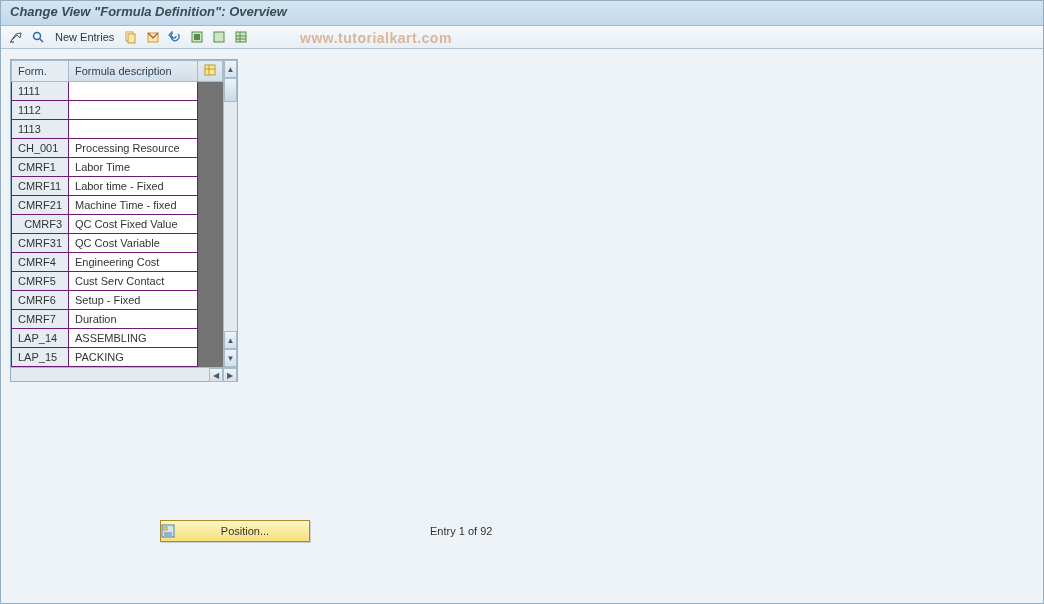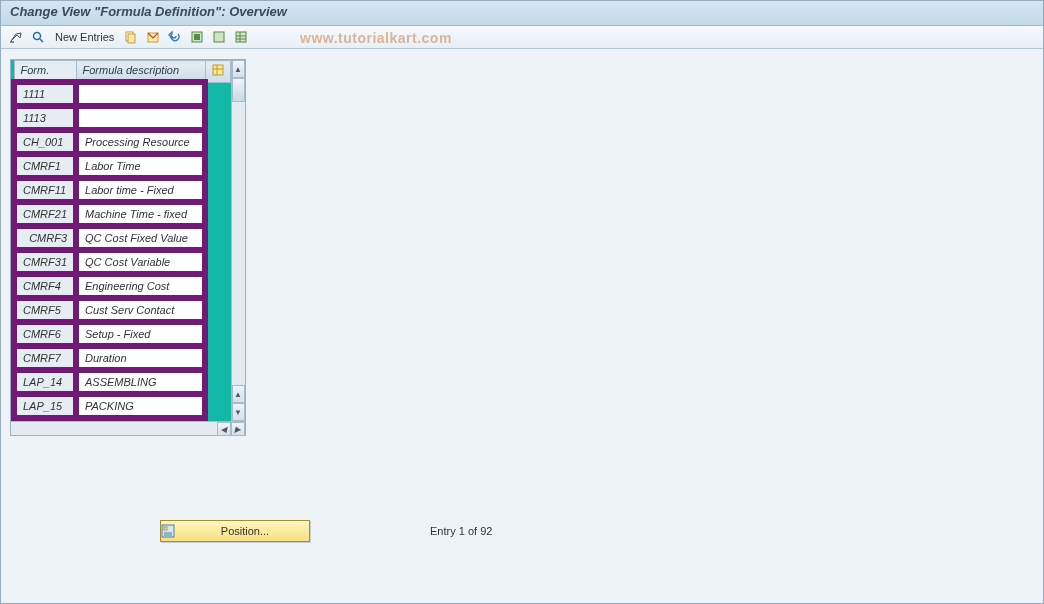--- a/index.html
+++ b/index.html
@@ -58,40 +58,39 @@
     color: rgba(200,120,60,0.5);
     letter-spacing: 0.5px;
     pointer-events: none;
   }
   .content {
     padding: 10px;
   }
   .table-wrap {
     display: inline-block;
     border: 1px solid #98b2c4;
-    background: #14b8a6;
-    font-style: italic;
+    background: #737373;
   }
   .table-inner {
     display: flex;
   }
   .data-cols {
     border-collapse: collapse;
   }
   .data-cols th {
     background: linear-gradient(to bottom, #e5edf3, #d0dde8);
     border: 1px solid #a6bccb;
     font-weight: normal;
     text-align: left;
     padding: 3px 6px;
     color: #2c3e50;
     font-size: 11px;
   }
   .data-cols td {
-    border: 6px solid #701a75;
+    border: 1px solid #701a75;
     padding: 3px 6px;
     background: #fff;
     height: 18px;
     font-size: 11px;
   }
   .col-form { width: 52px; background: #e5edf3 !important; }
   .col-desc { width: 129px; }
   .settings-th {
     width: 16px;
     background: linear-gradient(to bottom, #fff4c6, #f7e28c);
@@ -264,20 +263,25 @@
             </th>
           </tr>
         </thead>
         <tbody id="table-body">
             <tr>
               <td class="col-form" style="background: rgb(229, 237, 243);">1111</td>
               <td class="col-desc"></td>
               <td style="border: none; background: transparent; padding: 0px;"></td>
             </tr>
             <tr>
+              <td class="col-form" style="background: rgb(229, 237, 243);">1112</td>
+              <td class="col-desc"></td>
+              <td style="border: none; background: transparent; padding: 0px;"></td>
+            </tr>
+            <tr>
               <td class="col-form" style="background: rgb(229, 237, 243);">1113</td>
               <td class="col-desc"></td>
               <td style="border: none; background: transparent; padding: 0px;"></td>
             </tr>
             <tr>
               <td class="col-form" style="background: rgb(229, 237, 243);">CH_001</td>
               <td class="col-desc">Processing Resource</td>
               <td style="border: none; background: transparent; padding: 0px;"></td>
             </tr>
             <tr>

